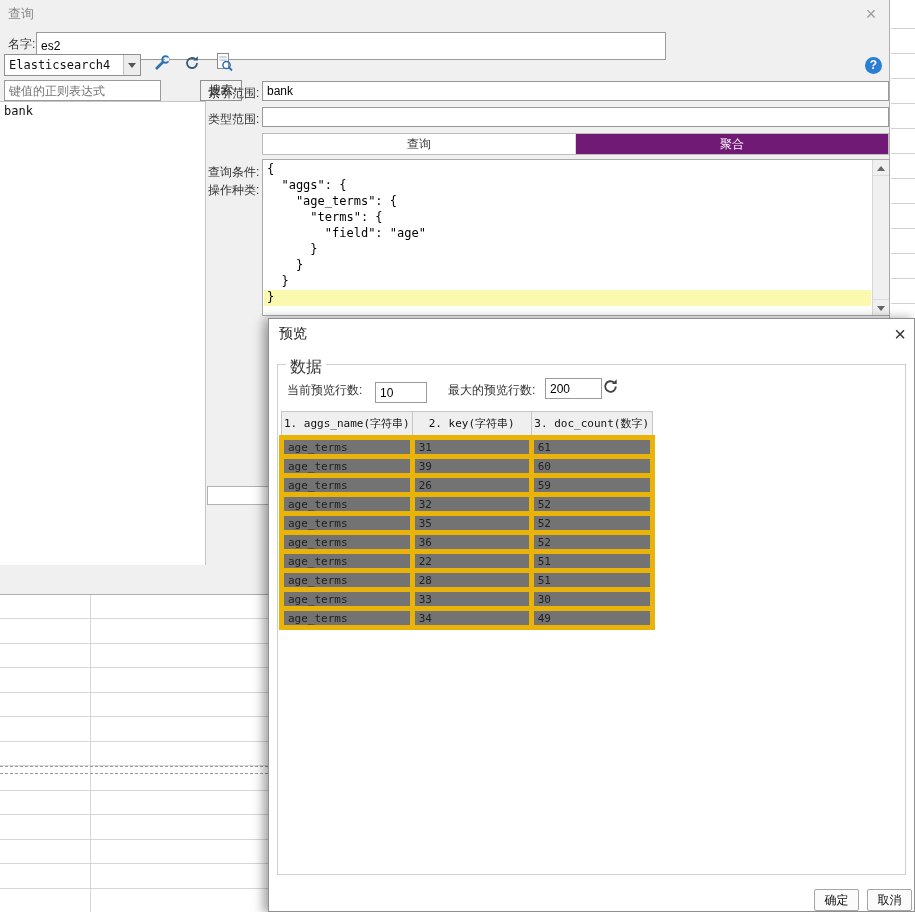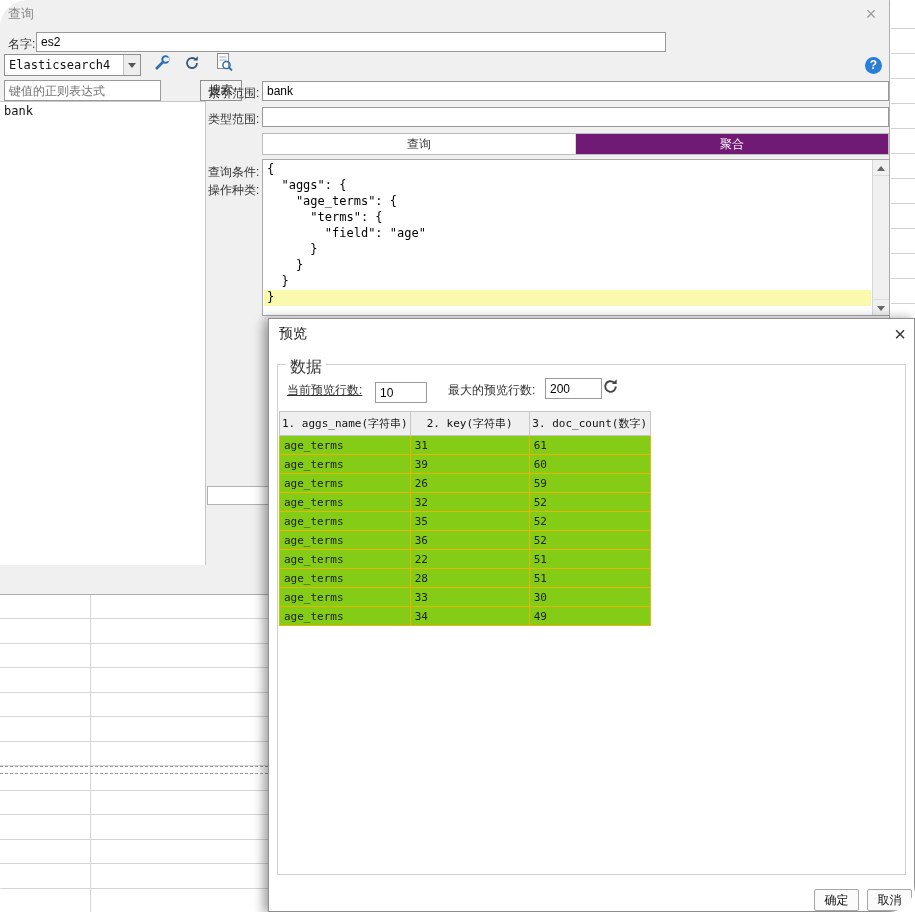--- a/index.html
+++ b/index.html
@@ -1,18 +1,18 @@
 <!DOCTYPE html>
 <html><head>
 <meta charset="utf-8">
 <style>
   * { box-sizing: border-box; margin: 0; padding: 0; }
   html,body { width: 915px; height: 912px; }
   body { font-family: "Liberation Sans", sans-serif; background: #fff; }
-  #stage { position: relative; width: 915px; height: 912px; overflow: hidden; background: #fff; border-radius: 27px; }
+  #stage { position: relative; width: 915px; height: 912px; overflow: hidden; background: #fff; }
   .abs { position: absolute; }
 
   
   #bg-strip-right {
     left: 891px; top: 28px; width: 24px; height: 290px;
     background: repeating-linear-gradient(to bottom, #d2d2d2 0 1px, #ffffff 1px 25px);
   }
   #bg-grid-bottom {
     left: 0; top: 595px; width: 268px; height: 317px;
     background: repeating-linear-gradient(to bottom, #ffffff 0 23.5px, #d6d6d6 23.5px 24.5px);
@@ -136,36 +136,36 @@
     font-size: 20px; color: #333; text-align: center; line-height: 26px; cursor: default;
   }
   #pv-groupbox {
     left: 8px; top: 45px; width: 629px; height: 511px;
     border: 1px solid #cfcfcf;
   }
   #pv-group-label {
     position: absolute; left: 8px; top: -8px; background: #fff; padding: 0 4px;
     font-size: 16px; color: #333;
   }
-  .pv-lbl1 { left: 18px;  top: 63px; text-decoration: underline; }
+  .pv-lbl1 { left: 18px;  top: 63px; }
   .pv-lbl2 { left: 179px; top: 63px; }
   #pv-rows-input { left: 106px; top: 63px; width: 52px; height: 21px; }
   #pv-max-input  { left: 276px; top: 59px; width: 57px; height: 21px; }
   #pv-refresh { left: 330px; top: 58px; width: 22px; height: 22px; display: flex; align-items: center; justify-content: center; }
 
   #pv-table { left: 10px; top: 92px; border-collapse: collapse; table-layout: fixed; }
   #pv-table th {
     height: 20px; background: #efefef; border: 1px solid #c6c6c6;
     font: 11px "DejaVu Sans Mono", monospace; font-weight: normal; color: #111;
     text-align: center; white-space: nowrap; overflow: hidden; padding: 4px 2px;
   }
   #pv-table td {
-    height: 19px; border: 1px solid #eab308;
+    height: 19px; border: 5px solid #eab308;
     font: 11px "DejaVu Sans Mono", monospace; color: #222;
-    padding: 0 4px; white-space: nowrap; overflow: hidden; text-align: left; background: #84cc16; margin-top: 45px;
+    padding: 0 4px; white-space: nowrap; overflow: hidden; text-align: left; background: #737373; margin-top: 45px;
   }
   .dlg-btn {
     position: absolute; width: 45px; height: 22px;
     background: #fbfbfb; border: 1px solid #a6a6a6; border-radius: 2px;
     font-size: 12px; color: #111; text-align: center; line-height: 20px;
   }
   #pv-ok { left: 545px; top: 570px; }
   #pv-cancel { left: 598px; top: 570px; }
 </style>
 </head>
@@ -179,21 +179,21 @@
     <div class="dashed-line" style="top:171px;"></div>
     <div class="dashed-line" style="top:178px;"></div>
   </div>
 
   <div id="query-dialog" class="abs">
 
     <div class="abs qd-title">查询</div>
     <div class="abs win-close">×</div>
 
     <div class="abs lbl" style="left:8px; top:36px;">名字:</div>
-    <input class="abs tb" style="left: 36px; top: 32px; width: 630px; height: 20px;" value="es2">
+    <input class="abs tb" style="left: 36px; top: 32px; width: 630px; height: 28px;" value="es2">
 
     <div id="ds-select" class="abs">
       <span class="ds-text">Elasticsearch4</span>
       <span class="ds-arrow-box">
           <span class="tri-down"></span>
         </span>
     </div>
 
     <div class="abs toolbtn" style="left:149px; top:53px;">
       <span>

